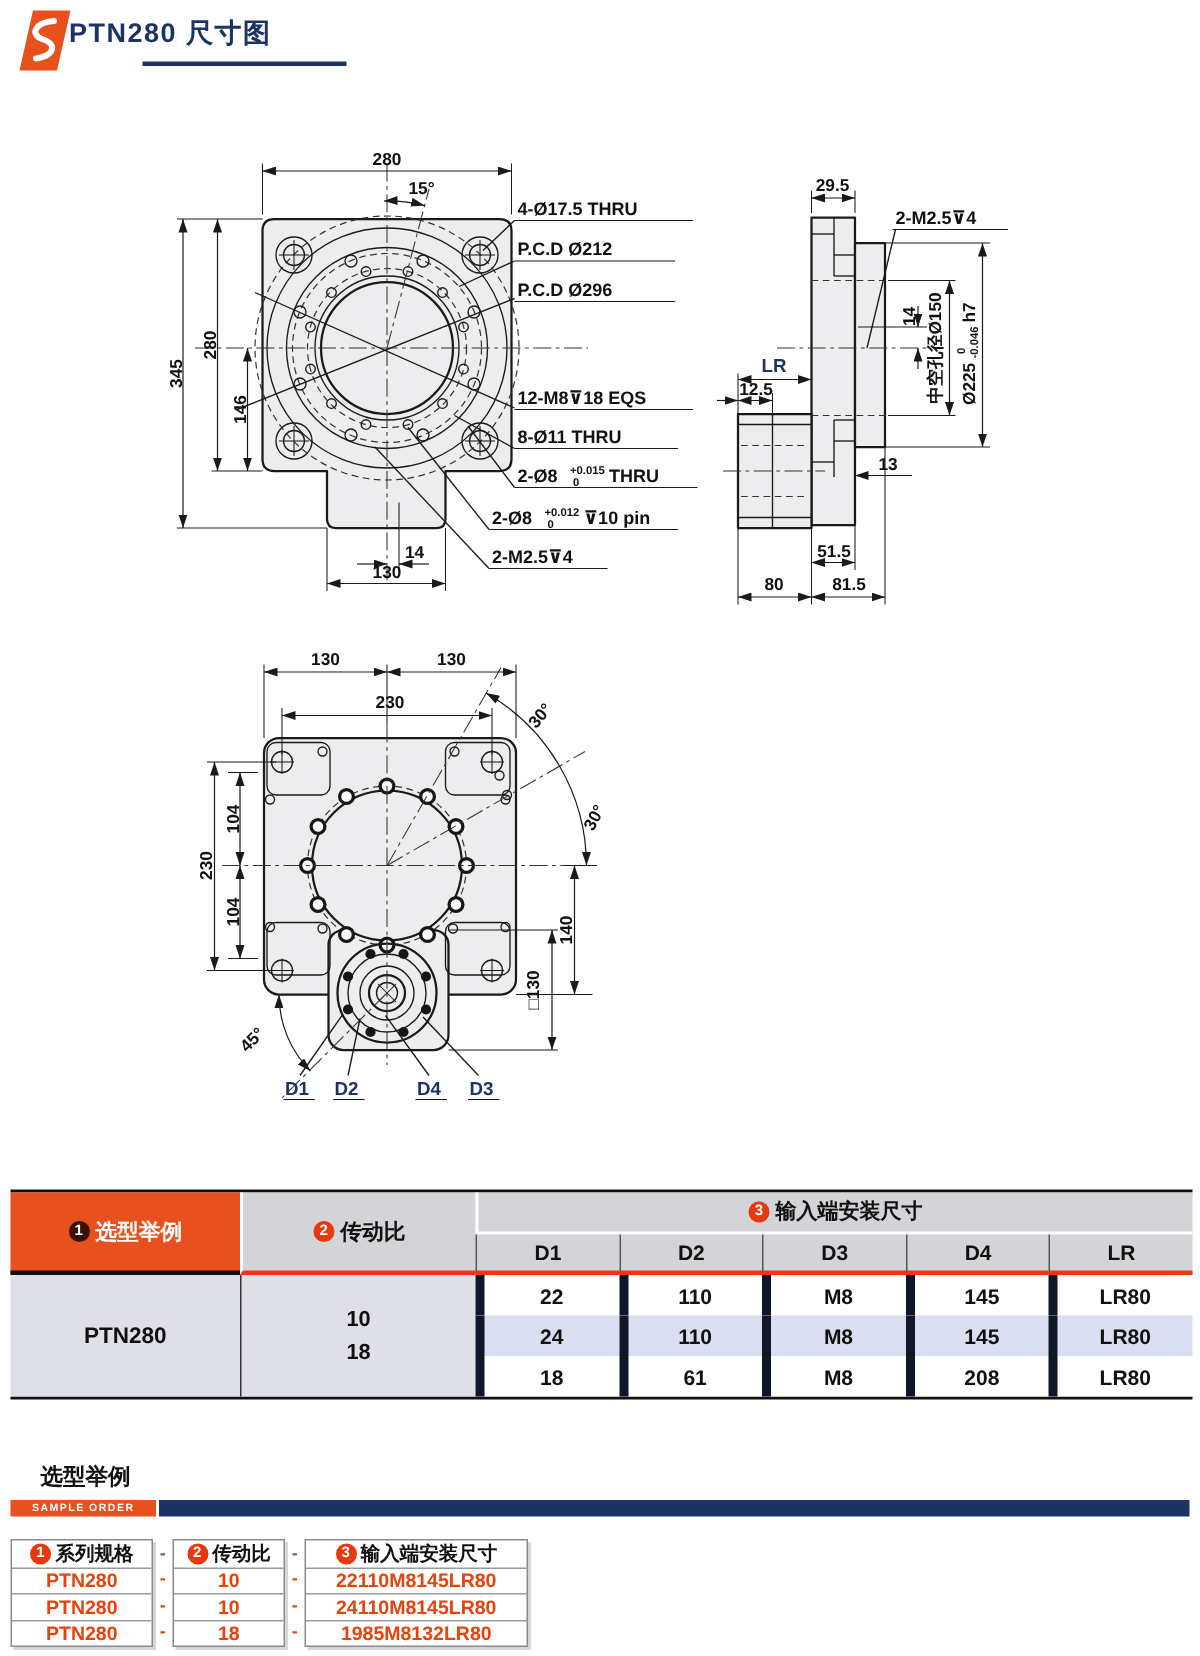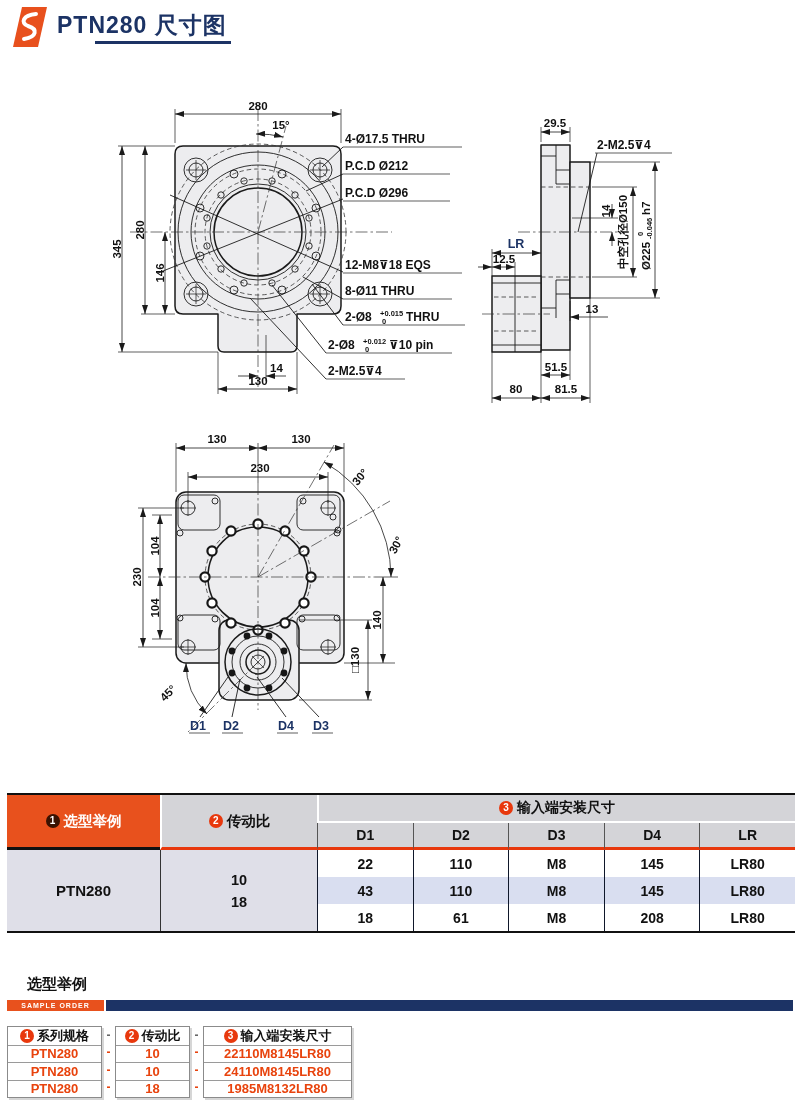--- a/index.html
+++ b/index.html
@@ -1,21 +1,21 @@
 <!DOCTYPE html>
 <html style="--orange: #E8511D; --navy: #1C3365; --red: #E8380D; --valueRed: #E8430D; --fill: #EDEDEF; --altRow: #D9DEF0; --headGray: #D4D4D8; --bodyGray: #DFDFE8; --line: #1a1a1a;"><head>
 <meta charset="utf-8">
 <style>
   html,body{margin:0;padding:0;}
   body{width:800px;height:1104px;position:relative;background:#fff;
        font-family:"Liberation Sans",sans-serif;overflow:hidden;}
   .abs{position:absolute;}
 
   
-  .page-title{left:46px;top:10px;font-size:23px;font-weight:bold;color:var(--navy);letter-spacing:1px;margin-left:11px;}
+  .page-title{left:46px;top:10px;font-size:18px;font-weight:bold;color:var(--navy);letter-spacing:1px;}
   .title-rule{left:95px;top:41px;width:136px;height:3px;background:var(--navy);}
 
   
   svg{overflow:visible;}
   .out{fill:var(--fill);stroke:var(--line);stroke-width:1.5;stroke-linejoin:round;}
   .thk{fill:none;stroke:var(--line);stroke-width:1.5;}
   .thin{fill:none;stroke:var(--line);stroke-width:0.9;}
   .el{stroke:var(--line);stroke-width:0.7;fill:none;}
   .cl{fill:none;stroke:#333;stroke-width:0.7;stroke-dasharray:12 3 2.5 3;}
   .dsh{fill:none;stroke:#333;stroke-width:0.8;stroke-dasharray:4.5 3;}
@@ -41,21 +41,21 @@
           font-size:14.5px;font-weight:bold;border-bottom:3px solid var(--red);
           border-left:2px solid #fff;gap:4px;}
   .h-col3{grid-column:3/8;grid-row:1;background:var(--headGray);color:#111;
           font-size:14px;font-weight:bold;border-left:2px solid #fff;
           border-bottom:2px solid #fff;gap:4px;}
   .h-sub{grid-row:2;background:var(--headGray);color:#111;font-size:14px;font-weight:bold;
          border-bottom:3px solid var(--red);border-left:1px solid #555;}
   .b-col1{grid-column:1;grid-row:3/6;background:var(--bodyGray);font-size:15px;font-weight:bold;color:#111;}
   .b-col2{grid-column:2;grid-row:3/6;background:var(--bodyGray);font-size:14.5px;font-weight:bold;color:#111;
           border-left:1px solid #333;flex-direction:column;gap:6px;}
-  .cell{font-size:14px;font-weight:bold;color:#111;border-left:1px solid #0f172a;background:#fff;}
+  .cell{font-size:14px;font-weight:bold;color:#111;border-left:6px solid #0f172a;background:#fff;}
   .r2{background:var(--altRow);}
   .circ{width:14px;height:14px;border-radius:50%;background:var(--red);color:#fff;
         font-size:10px;line-height:14px;text-align:center;font-weight:bold;flex:0 0 auto;}
   .circ.dark{background:#3A1202;}
 
   
   .sample-title{left:27px;top:975px;font-size:15px;font-weight:bold;color:#111;text-align:center;}
   .bar-orange{left:7px;top:1000px;width:97px;height:11px;background:var(--orange);color:#fff;
               font-size:7px;font-weight:bold;text-align:center;line-height:11px;letter-spacing:1px;}
   .bar-navy{left:106px;top:1000px;width:687px;height:11px;background:var(--navy);}
@@ -478,21 +478,21 @@
     <span>10</span>
     <span>18</span>
   </div>
 
   <div class="cell" style="grid-column:3;grid-row:3">22</div>
   <div class="cell" style="grid-column:4;grid-row:3">110</div>
   <div class="cell" style="grid-column:5;grid-row:3">M8</div>
   <div class="cell" style="grid-column:6;grid-row:3">145</div>
   <div class="cell" style="grid-column:7;grid-row:3">LR80</div>
 
-  <div class="cell r2" style="grid-column:3;grid-row:4">43</div>
+  <div class="cell r2" style="grid-column:3;grid-row:4">24</div>
   <div class="cell r2" style="grid-column:4;grid-row:4">110</div>
   <div class="cell r2" style="grid-column:5;grid-row:4">M8</div>
   <div class="cell r2" style="grid-column:6;grid-row:4">145</div>
   <div class="cell r2" style="grid-column:7;grid-row:4">LR80</div>
 
   <div class="cell" style="grid-column:3;grid-row:5">18</div>
   <div class="cell" style="grid-column:4;grid-row:5">61</div>
   <div class="cell" style="grid-column:5;grid-row:5">M8</div>
   <div class="cell" style="grid-column:6;grid-row:5">208</div>
   <div class="cell" style="grid-column:7;grid-row:5">LR80</div>

